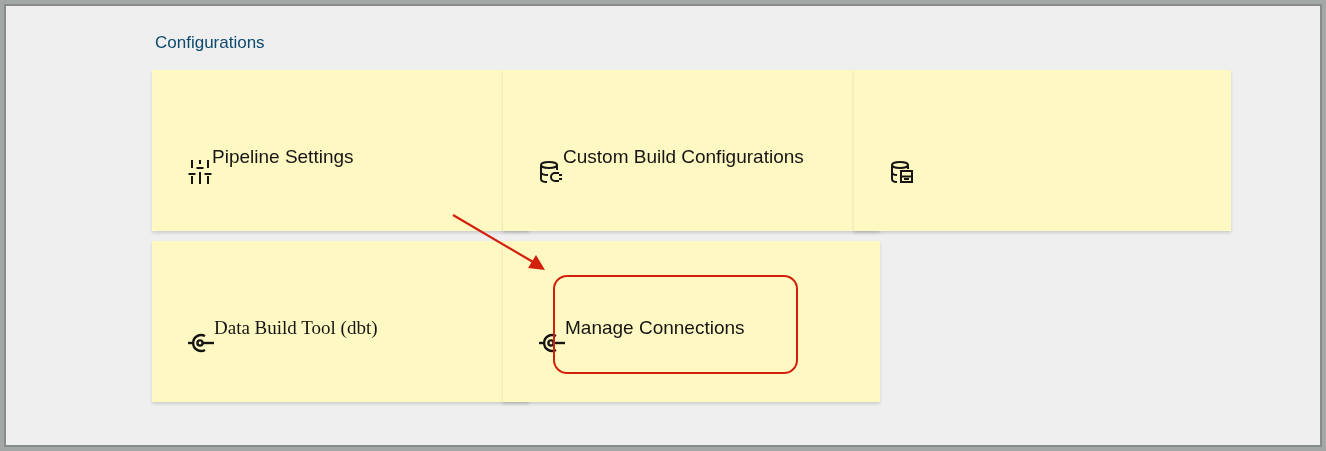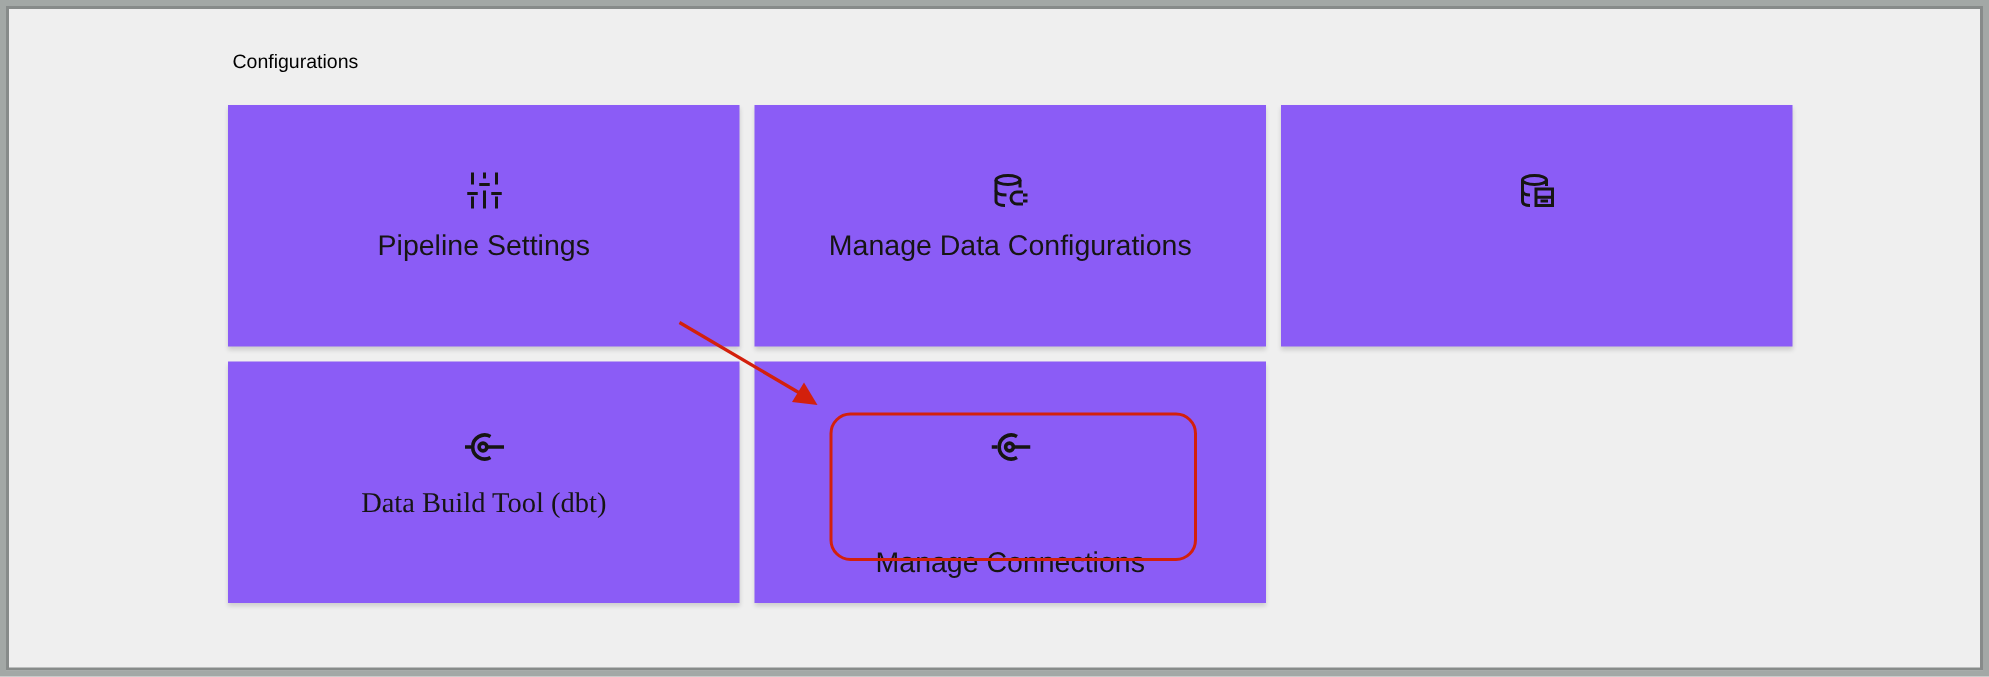--- a/index.html
+++ b/index.html
@@ -1,23 +1,23 @@
 <!DOCTYPE html>
 <html><head>
 <meta charset="utf-8">
 <style>
   html, body { margin:0; padding:0; }
   body { width:1326px; height:451px; background:#a3a8a6; position:relative; overflow:hidden;
          font-family:"Liberation Sans", sans-serif; }
   .frame { position:absolute; left:4px; top:4px; width:1318px; height:443px; box-sizing:border-box;
            border:2px solid #878b8a; background:#efefef; }
-  .section-title { position:absolute; left:155px; top:33px; font-size:13px; color:#000000; }
-  .card { position:absolute; background:#8b5cf6; width:341px; height:161px;
-          box-shadow:0 2px 3px rgba(0,0,0,0.14); display:flex; flex-direction:column;
-          align-items:center; cursor:pointer; }
+  .section-title { position:absolute; left:155px; top:33px; font-size:17px; color:#0c4a6e; }
+  .card { position:absolute; background:#fef9c3; width:341px; height:161px;
+          box-shadow:0 2px 3px rgba(0,0,0,0.14); display:flex; flex-direction:row;
+          align-items:center; cursor:pointer;padding-left:36px; }
   .card .icon { margin-top:42px; height:30px; display:flex; align-items:center; justify-content:center; }
   .card .label { margin-top:12px; font-size:19px; color:#161513; }
   .highlight { position:absolute; left:553px; top:275px; width:245px; height:99px; box-sizing:border-box;
                border:2px solid #d3200c; border-radius:14px; pointer-events:none; }
   svg.arrow { position:absolute; left:0; top:0; pointer-events:none; }
 </style>
 </head>
 <body>
 
 <div class="frame"></div>
@@ -46,21 +46,21 @@
     <svg width="24" height="24" viewBox="0 0 24 24" fill="none" stroke="#161513" stroke-width="2">
       <ellipse cx="10" cy="5" rx="8" ry="3"></ellipse>
       <path d="M2 5 V19 C2 21 5 22 8 22"></path>
       <path d="M18 5 V10"></path>
       <path d="M2 12 C2 14 5 15 9 15"></path>
       <path d="M20 13 H16 A3 3 0 0 0 16 21 H20"></path>
       <line x1="20" y1="15" x2="23" y2="15"></line>
         <line x1="20" y1="19" x2="23" y2="19"></line>
     </svg>
   </div>
-  <div class="label">Manage Data Configurations</div>
+  <div class="label">Custom Build Configurations</div>
 </div>
 
 <div class="card" style="left:854px;top:70px;">
   <div class="icon">
     <svg width="24" height="24" viewBox="0 0 24 24" fill="none" stroke="#161513" stroke-width="2">
       <ellipse cx="10" cy="5" rx="8" ry="3"></ellipse>
       <path d="M2 5 V19 C2 21 4 22 7 22"></path>
       <path d="M18 5 V9"></path>
       <path d="M2 12 C2 14 4 15 7 15"></path>
       <rect x="11" y="11" width="11" height="11"></rect>
@@ -75,21 +75,21 @@
     <svg width="26" height="22" viewBox="0 0 26 22" fill="none" stroke="#161513" stroke-width="2.4">
       <line x1="0" y1="11" x2="4" y2="11"></line>
       <path d="M17 4 A8 8 0 1 0 17 18"></path>
       <circle cx="12" cy="11" r="2.6"></circle>
       <line x1="15" y1="11" x2="26" y2="11"></line>
     </svg>
   </div>
   <div class="label">Data Build Tool (dbt)</div>
 </div>
 
-<div class="card" style="left:503px;top:241px;gap:40px;">
+<div class="card" style="left:503px;top:241px;">
   <div class="icon">
     <svg width="26" height="22" viewBox="0 0 26 22" fill="none" stroke="#161513" stroke-width="2.4">
       <line x1="0" y1="11" x2="4" y2="11"></line>
       <path d="M17 4 A8 8 0 1 0 17 18"></path>
       <circle cx="12" cy="11" r="2.6"></circle>
       <line x1="15" y1="11" x2="26" y2="11"></line>
     </svg>
   </div>
   <div class="label">Manage Connections</div>
 </div>

